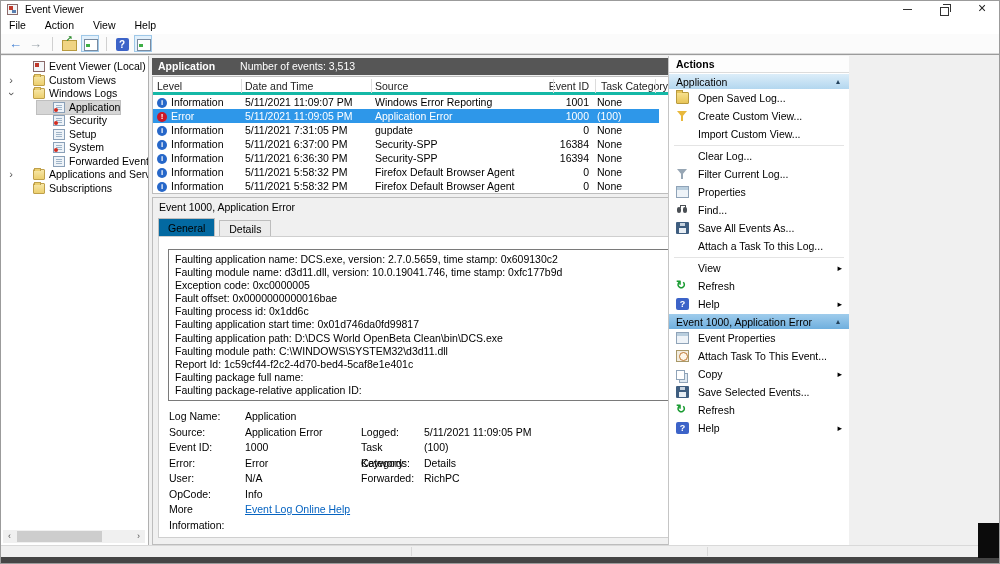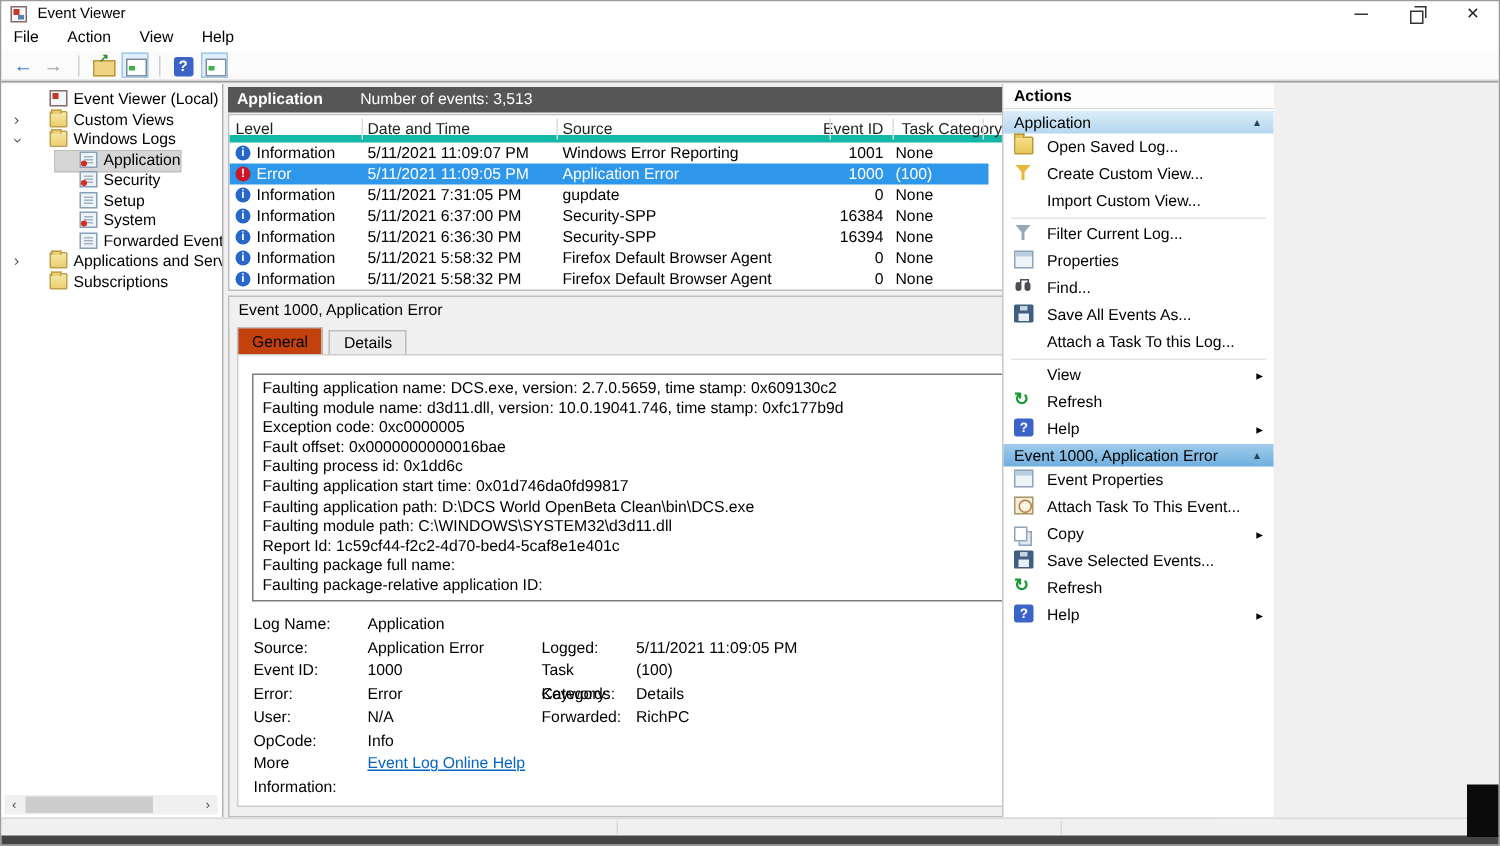--- a/index.html
+++ b/index.html
@@ -65,21 +65,21 @@
   .hs-arrow { position:absolute; top:0; width:13px; height:13px; color:#505050; font-size:9px; line-height:13px; text-align:center; }
   .hs-left { left:0; } .hs-right { right:0; }
   .hs-thumb { position:absolute; left:14px; top:1px; width:85px; height:11px; background:#cdcdcd; }
 
   
   .center { position:absolute; left:151px; top:1px; width:663px; bottom:0; background:#f0f0f0; }
   .count-bar { position:absolute; left:0; top:2px; right:0; height:17px; background:#565656; color:#fff; line-height:17px; }
   .count-bar .lbl { font-weight:bold; margin-left:6px; }
   .count-bar .sub { margin-left:22px; }
   .table-wrap { position:absolute; left:0; top:20px; right:3px; height:118px; background:#fff; border:1px solid #bdbdbd; }
-  .thead { position:absolute; left:0; top:0; right:15px; height:18px; background:#fff; border-bottom:5px solid #14b8a6; }
+  .thead { position:absolute; left:0; top:0; right:15px; height:18px; background:#fff; border-bottom:3px solid #14b8a6; }
   .th { position:absolute; top:0; line-height:18px; font-size:10.5px; color:#222; }
   .th-sep { position:absolute; top:2px; width:1px; height:14px; background:#dcdcdc; }
   .tbody { position:absolute; left:0; top:18px; right:15px; bottom:0; overflow:hidden; }
   .trow { position:relative; height:14px; line-height:14px; width:506px; }
   .trow.sel { background:#2e97e9; color:#fff; }
   .tc { position:absolute; top:0; white-space:nowrap; }
   .c-level { left:4px; } .c-date { left:92px; } .c-src { left:222px; }
   .c-id { left:370px; width:66px; text-align:right; } .c-cat { left:444px; }
   .lvl-ic { display:inline-block; width:10px; height:10px; border-radius:50%; margin-right:4px; vertical-align:-2px; position:relative; font-style:normal; }
   .lvl-ic::before { position:absolute; left:0; right:0; top:0; text-align:center; color:#fff; font-size:8px; font-weight:bold; line-height:10px; }
@@ -93,21 +93,21 @@
   .vs-thumb { position:absolute; left:1px; top:20px; width:12px; height:36px; background:#cdcdcd; }
 
   
   .preview { position:absolute; left:0; top:141px; right:3px; bottom:0; background:#f0f0f0; border:1px solid #bdbdbd; }
   .pv-title { position:absolute; left:0; top:0; right:0; height:19px; line-height:19px; background:#f0f0f0; }
   .pv-title .t { margin-left:6px; }
   .pv-close { position:absolute; right:10px; top:0; width:14px; text-align:center; font-weight:bold; font-size:11px; }
   .pv-close::before { content:"\00d7"; }
   .tabs { position:absolute; left:5px; top:20px; height:18px; }
   .tab { display:inline-block; padding:2px 9px; border:1px solid #bdbdbd; border-bottom:none; background:#ececec; margin-right:1px; position:relative; top:1px; }
-  .tab.active { background:#c2410c; padding-top:3px; top:0; z-index:2; }
+  .tab.active { background:#0369a1; padding-top:3px; top:0; z-index:2; }
   .tab-page { position:absolute; left:5px; right:20px; top:38px; bottom:6px; background:#fff; border:1px solid #cfcfcf; }
   .desc-box { position:absolute; left:9px; top:12px; width:615px; height:152px; border:1px solid #7a7a7a; background:#fff; padding:3px 6px; overflow:hidden; }
   .desc-line { font-size:10.5px; line-height:13.1px; white-space:pre; }
   .fields { position:absolute; left:10px; top:172px; right:8px; }
   .frow { display:flex; height:15.5px; line-height:15.5px; }
   .fl1 { width:76px; } .fv1 { width:116px; } .fl2 { width:63px; } .fv2 { flex:1; }
   .link { color:#0563c1; text-decoration:underline; }
 
   
   .actions { position:absolute; left:667px; top:1px; width:181px; bottom:0; background:#fff; border-left:1px solid #c5c5c5; }
@@ -374,20 +374,21 @@
       <div class="actions-header">Actions</div>
 
       <div class="asec-h blue1">
         <span>Application</span>
         <i class="collapse-ic"></i>
       </div>
       <div class="aitem"><i class="aicon" data-icon="open-folder"></i><span>Open Saved Log...</span></div>
       <div class="aitem"><i class="aicon" data-icon="filter-create"></i><span>Create Custom View...</span></div>
       <div class="aitem"><i class="aicon" data-icon="none"></i><span>Import Custom View...</span></div>
       <div class="action-sep"></div>
+      <div class="aitem"><i class="aicon" data-icon="none"></i><span>Clear Log...</span></div>
       <div class="aitem"><i class="aicon" data-icon="filter"></i><span>Filter Current Log...</span></div>
       <div class="aitem"><i class="aicon" data-icon="properties"></i><span>Properties</span></div>
       <div class="aitem"><i class="aicon" data-icon="find"></i><span>Find...</span></div>
       <div class="aitem"><i class="aicon" data-icon="save"></i><span>Save All Events As...</span></div>
       <div class="aitem"><i class="aicon" data-icon="none"></i><span>Attach a Task To this Log...</span></div>
       <div class="action-sep"></div>
       <div class="aitem"><i class="aicon" data-icon="none"></i><span>View</span><i class="sub-arrow"></i></div>
       <div class="aitem"><i class="aicon" data-icon="refresh"></i><span>Refresh</span></div>
       <div class="aitem"><i class="aicon" data-icon="help"></i><span>Help</span><i class="sub-arrow"></i></div>
 

